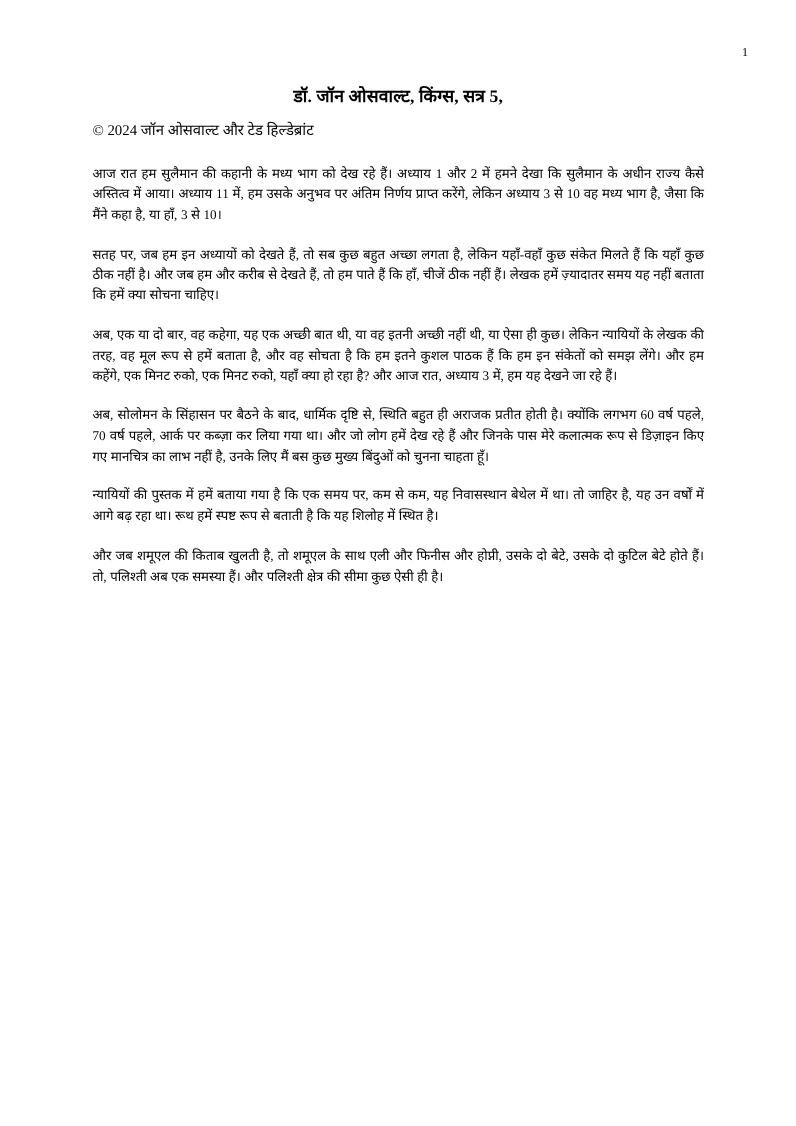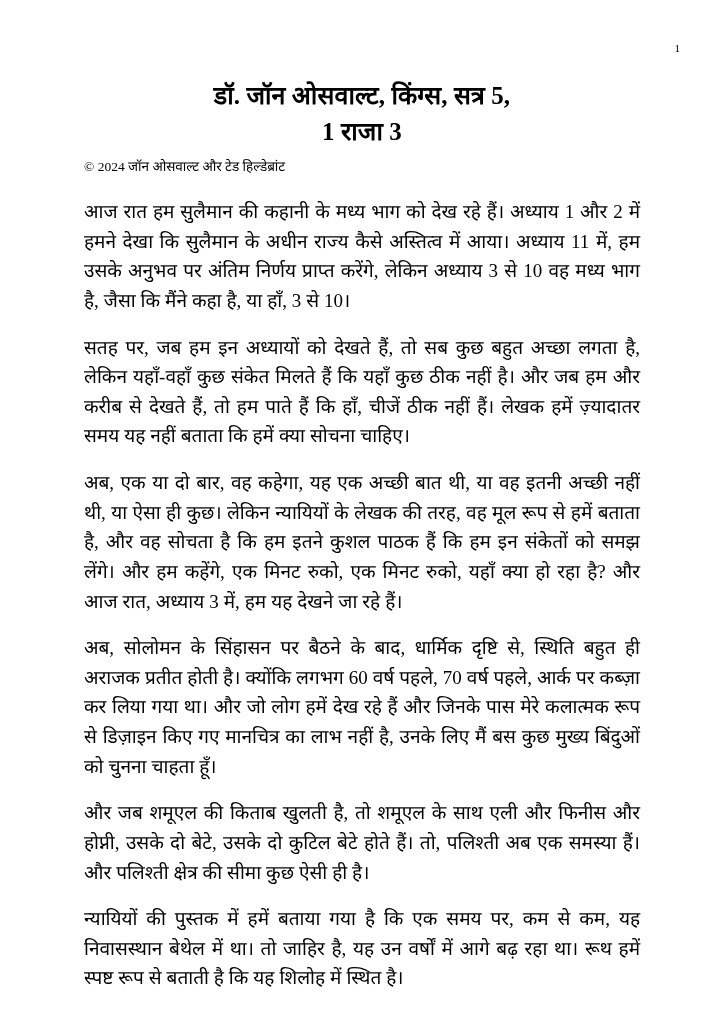--- a/index.html
+++ b/index.html
@@ -26,69 +26,68 @@
     color: #000000;
   }
   .content {
     position: absolute;
     left: 84px;
     right: 84px;
     top: 78px;
   }
   .doc-title {
     text-align: center;
-    font-size: 25px;
+    font-size: 16px;
     font-weight: bold;
     line-height: 1.42;
     margin: 0;
     letter-spacing: 0.1px;
   }
   .doc-title .line2 {
     display: block;
   }
   .copyright {
     text-align: left;
     font-size: 13.5px;
     margin-top: 8px;
     margin-bottom: 16px;
   }
   .body-text {
     margin-top: 22px;
   }
   .body-text p {
     margin: 12px 0 17px 0;
-    font-size: 19px;
+    font-size: 12px;
     line-height: 1.56;
     text-align: justify;
     text-justify: inter-word;
     word-spacing: 0.2px;
   }
   .body-text p:last-child {
     margin-bottom: 0;
   }
 </style>
 </head>
 <body>
 
 <div class="page">
 
   <div class="page-number">1</div>
 
   <div class="content">
 
     <h1 class="doc-title">
       <span>डॉ. जॉन ओसवाल्ट, किंग्स, सत्र 5,</span>
-      <span class="line2">1 राजा 3</span>
     </h1>
 
     <div class="copyright">© 2024 जॉन ओसवाल्ट और टेड हिल्डेब्रांट</div>
 
     <div class="body-text">
       <p>आज रात हम सुलैमान की कहानी के मध्य भाग को देख रहे हैं। अध्याय 1 और 2 में हमने देखा कि सुलैमान के अधीन राज्य कैसे अस्तित्व में आया। अध्याय 11 में, हम उसके अनुभव पर अंतिम निर्णय प्राप्त करेंगे, लेकिन अध्याय 3 से 10 वह मध्य भाग है, जैसा कि मैंने कहा है, या हाँ, 3 से 10।</p>
       <p>सतह पर, जब हम इन अध्यायों को देखते हैं, तो सब कुछ बहुत अच्छा लगता है, लेकिन यहाँ-वहाँ कुछ संकेत मिलते हैं कि यहाँ कुछ ठीक नहीं है। और जब हम और करीब से देखते हैं, तो हम पाते हैं कि हाँ, चीजें ठीक नहीं हैं। लेखक हमें ज़्यादातर समय यह नहीं बताता कि हमें क्या सोचना चाहिए।</p>
       <p>अब, एक या दो बार, वह कहेगा, यह एक अच्छी बात थी, या वह इतनी अच्छी नहीं थी, या ऐसा ही कुछ। लेकिन न्यायियों के लेखक की तरह, वह मूल रूप से हमें बताता है, और वह सोचता है कि हम इतने कुशल पाठक हैं कि हम इन संकेतों को समझ लेंगे। और हम कहेंगे, एक मिनट रुको, एक मिनट रुको, यहाँ क्या हो रहा है? और आज रात, अध्याय 3 में, हम यह देखने जा रहे हैं।</p>
       <p>अब, सोलोमन के सिंहासन पर बैठने के बाद, धार्मिक दृष्टि से, स्थिति बहुत ही अराजक प्रतीत होती है। क्योंकि लगभग 60 वर्ष पहले, 70 वर्ष पहले, आर्क पर कब्ज़ा कर लिया गया था। और जो लोग हमें देख रहे हैं और जिनके पास मेरे कलात्मक रूप से डिज़ाइन किए गए मानचित्र का लाभ नहीं है, उनके लिए मैं बस कुछ मुख्य बिंदुओं को चुनना चाहता हूँ।</p>
+      <p>न्यायियों की पुस्तक में हमें बताया गया है कि एक समय पर, कम से कम, यह निवासस्थान बेथेल में था। तो जाहिर है, यह उन वर्षों में आगे बढ़ रहा था। रूथ हमें स्पष्ट रूप से बताती है कि यह शिलोह में स्थित है।</p>
       <p>और जब शमूएल की किताब खुलती है, तो शमूएल के साथ एली और फिनीस और होप्नी, उसके दो बेटे, उसके दो कुटिल बेटे होते हैं। तो, पलिश्ती अब एक समस्या हैं। और पलिश्ती क्षेत्र की सीमा कुछ ऐसी ही है।</p>
-      <p>न्यायियों की पुस्तक में हमें बताया गया है कि एक समय पर, कम से कम, यह निवासस्थान बेथेल में था। तो जाहिर है, यह उन वर्षों में आगे बढ़ रहा था। रूथ हमें स्पष्ट रूप से बताती है कि यह शिलोह में स्थित है।</p>
     </div>
 
   </div>
 </div>
 
 </body></html>

